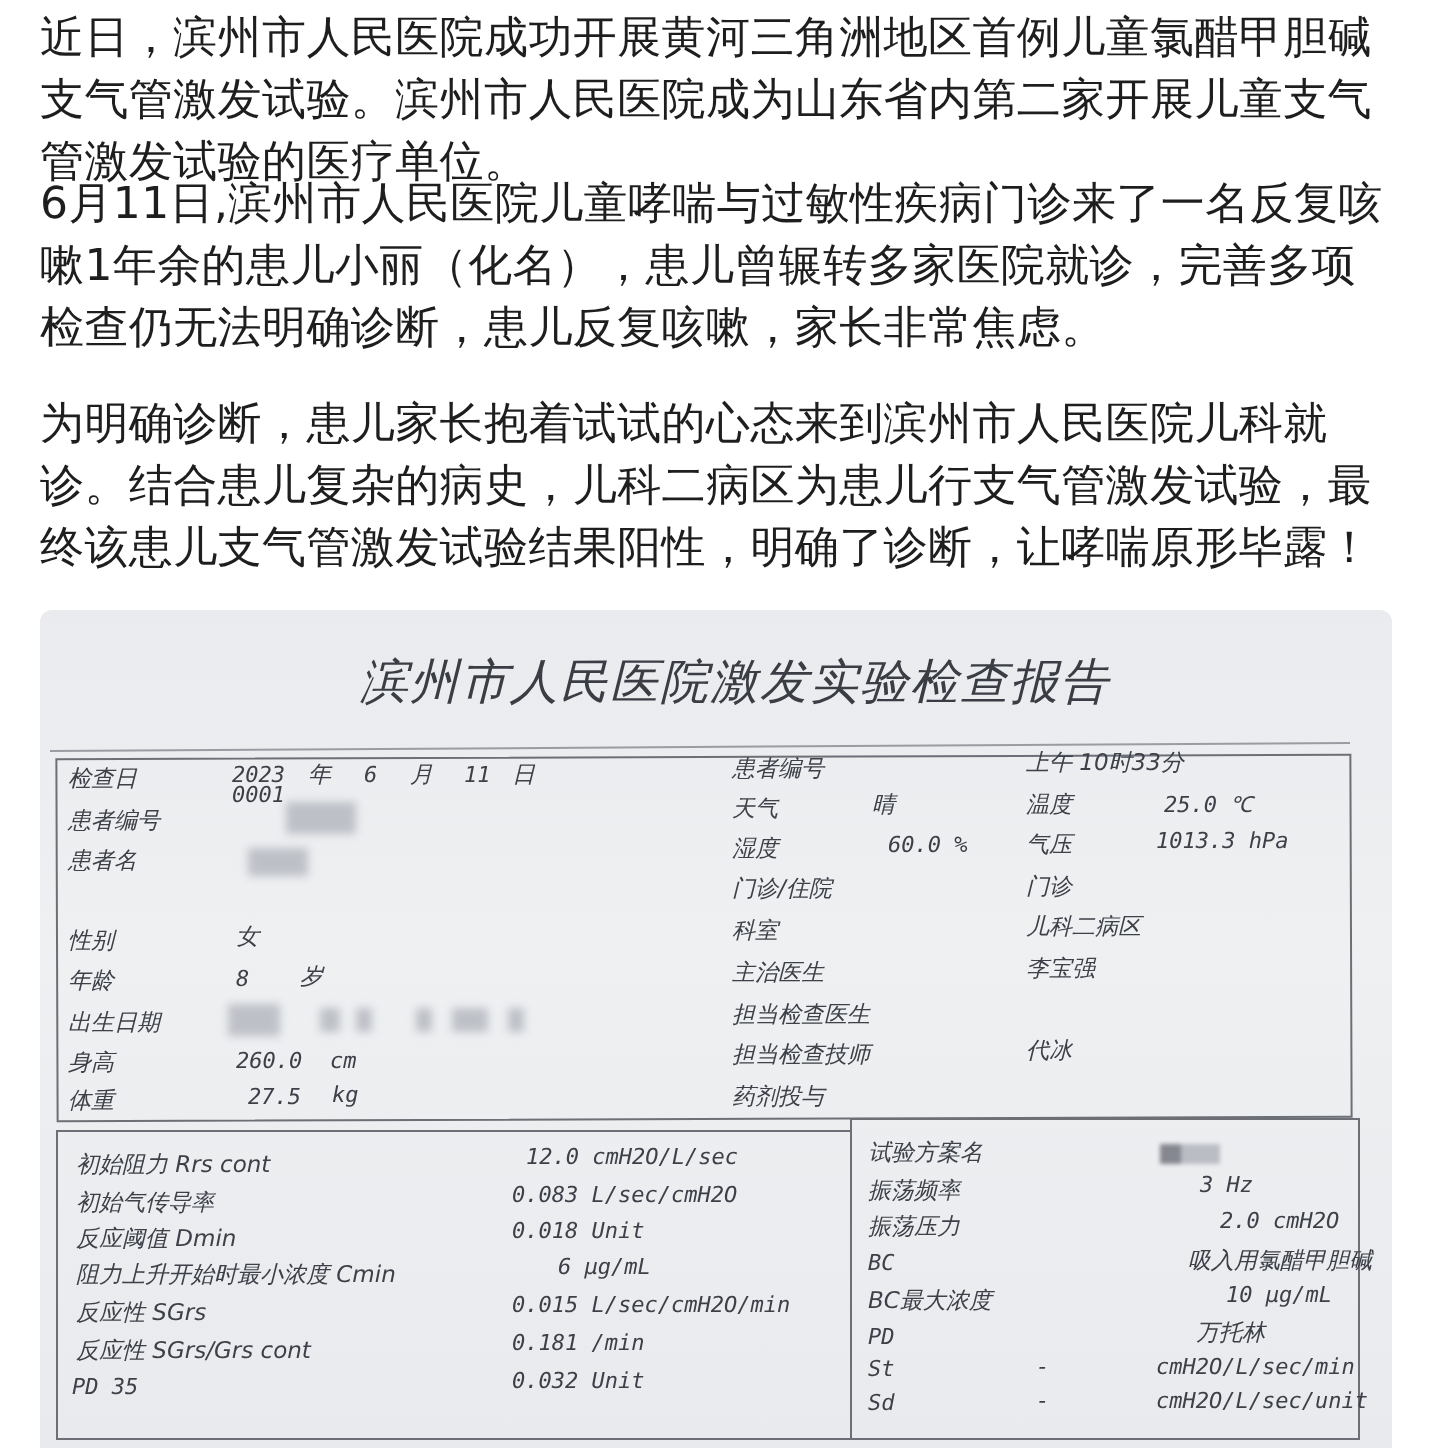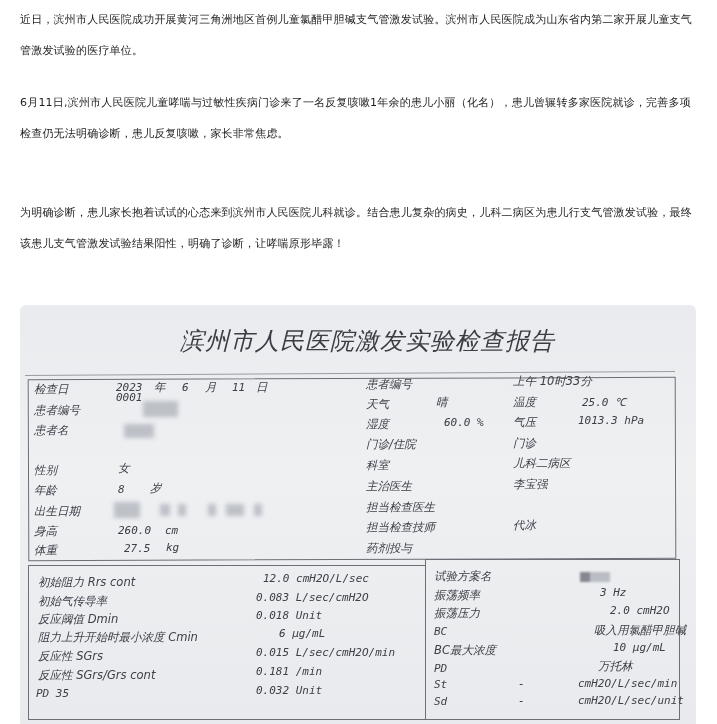--- a/index.html
+++ b/index.html
@@ -1,19 +1,19 @@
 <!DOCTYPE html>
 <html><head>
 <meta charset="utf-8">
 <style>
   * { box-sizing: border-box; margin: 0; padding: 0; }
   html, body { width: 717px; height: 724px; overflow: hidden; background: #ffffff; }
   body { font-family: "DejaVu Sans", "Liberation Sans", sans-serif; color: #222; position: relative; }
 
-  .para { position: absolute; left: 20px; width: 680px; font-size: 11px; line-height: 31px; color: #1e1e1e; letter-spacing: 0.2px; }
+  .para { position: absolute; left: 20px; width: 680px; font-size: 22px; line-height: 31px; color: #1e1e1e; letter-spacing: 0.2px; }
   #p1 { top: 4px; }
   #p2 { top: 87px; }
   #p3 { top: 197px; }
 
   .photo {
     position: absolute; left: 20px; top: 305px; width: 676px; height: 419px;
     background: linear-gradient(180deg, #e9ebee 0%, #eef0f2 40%, #e8eaed 100%);
     border-radius: 6px 6px 0 0;
     font-family: "DejaVu Serif", "Liberation Serif", serif;
     color: #3c3f46;

